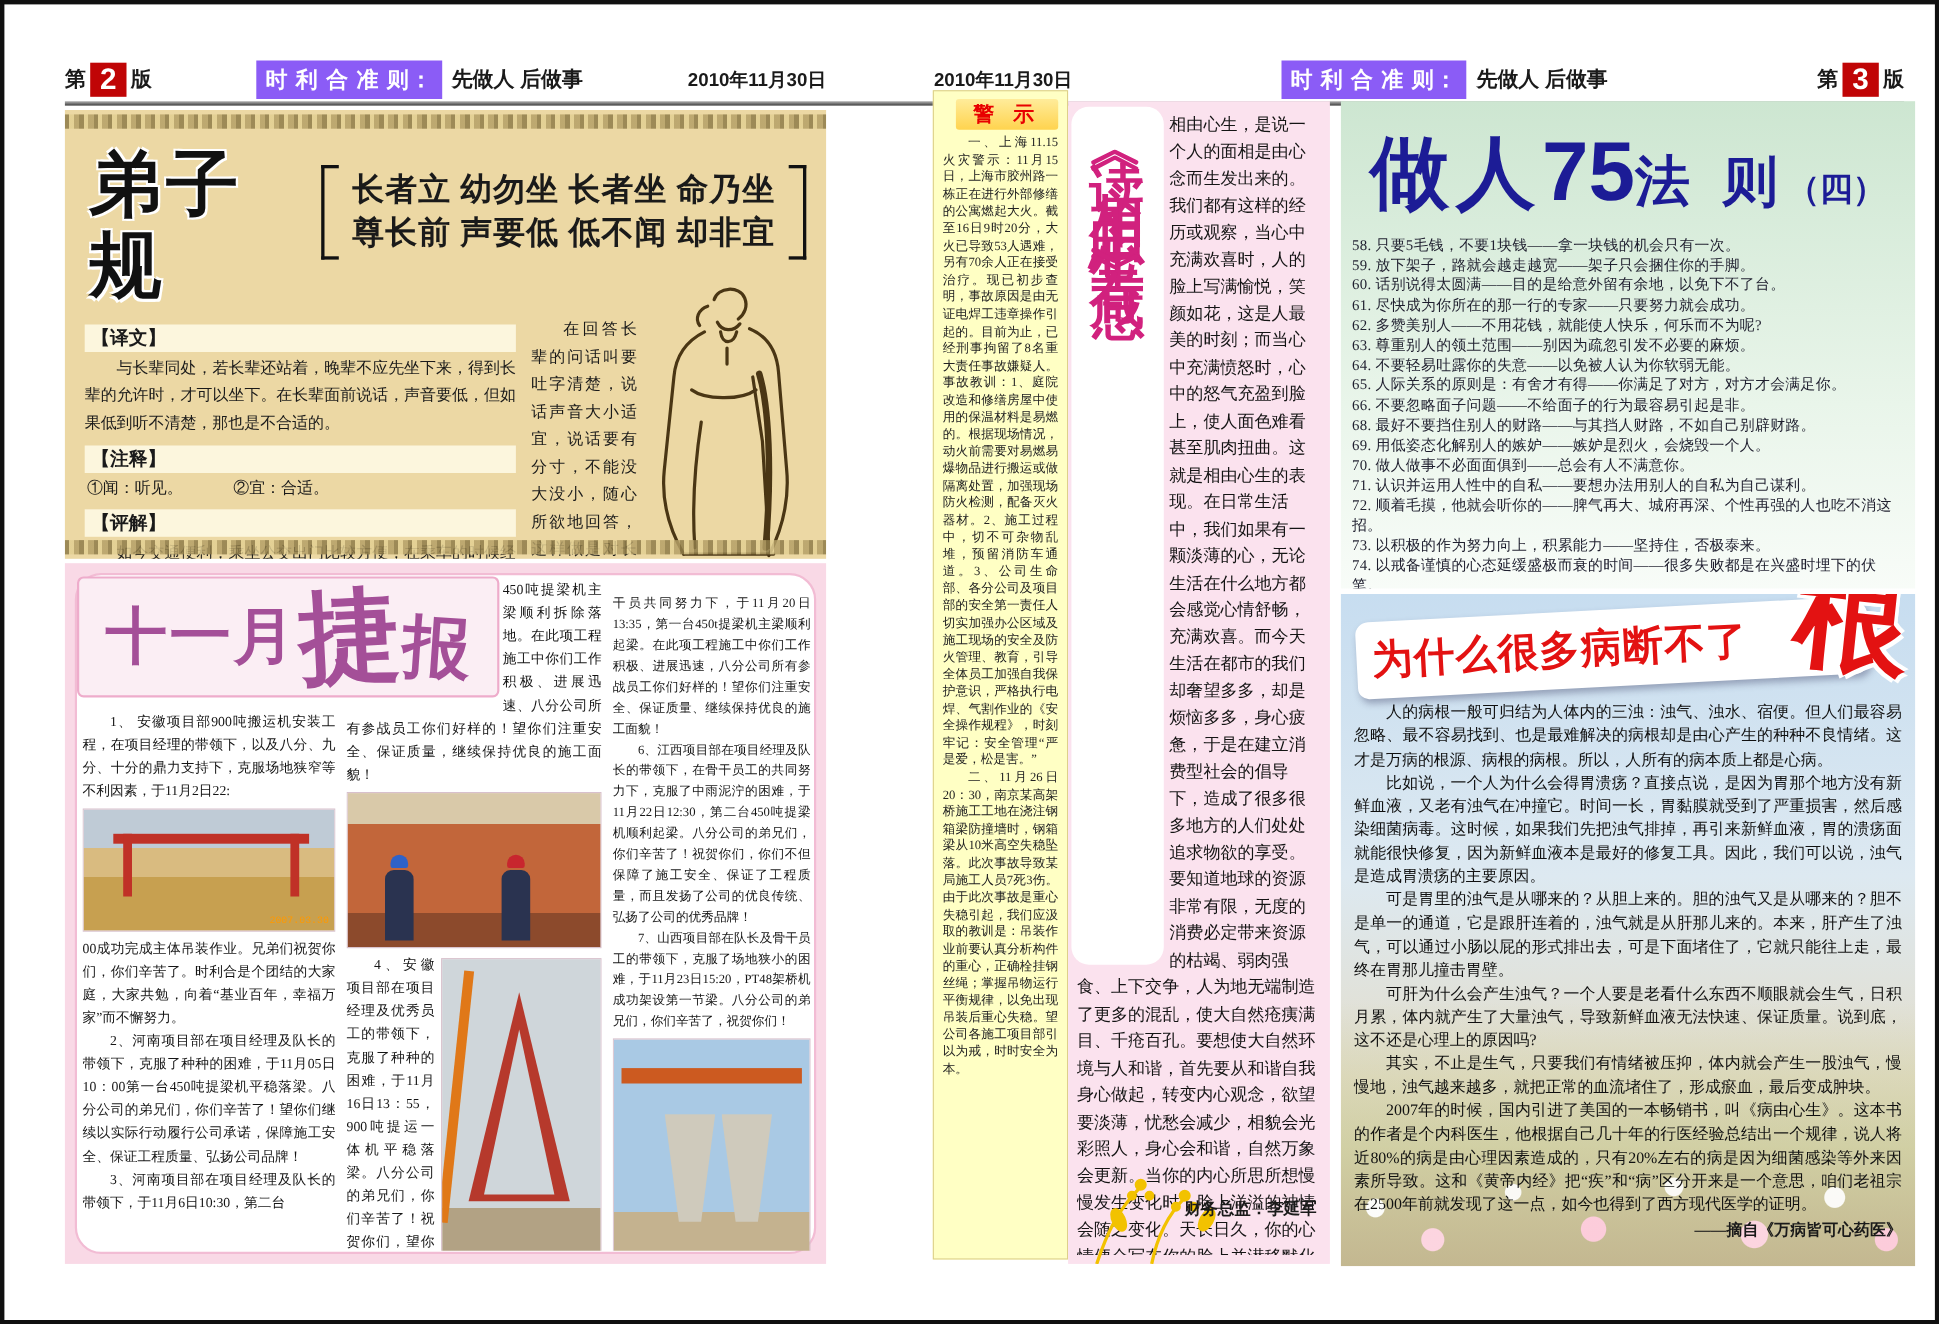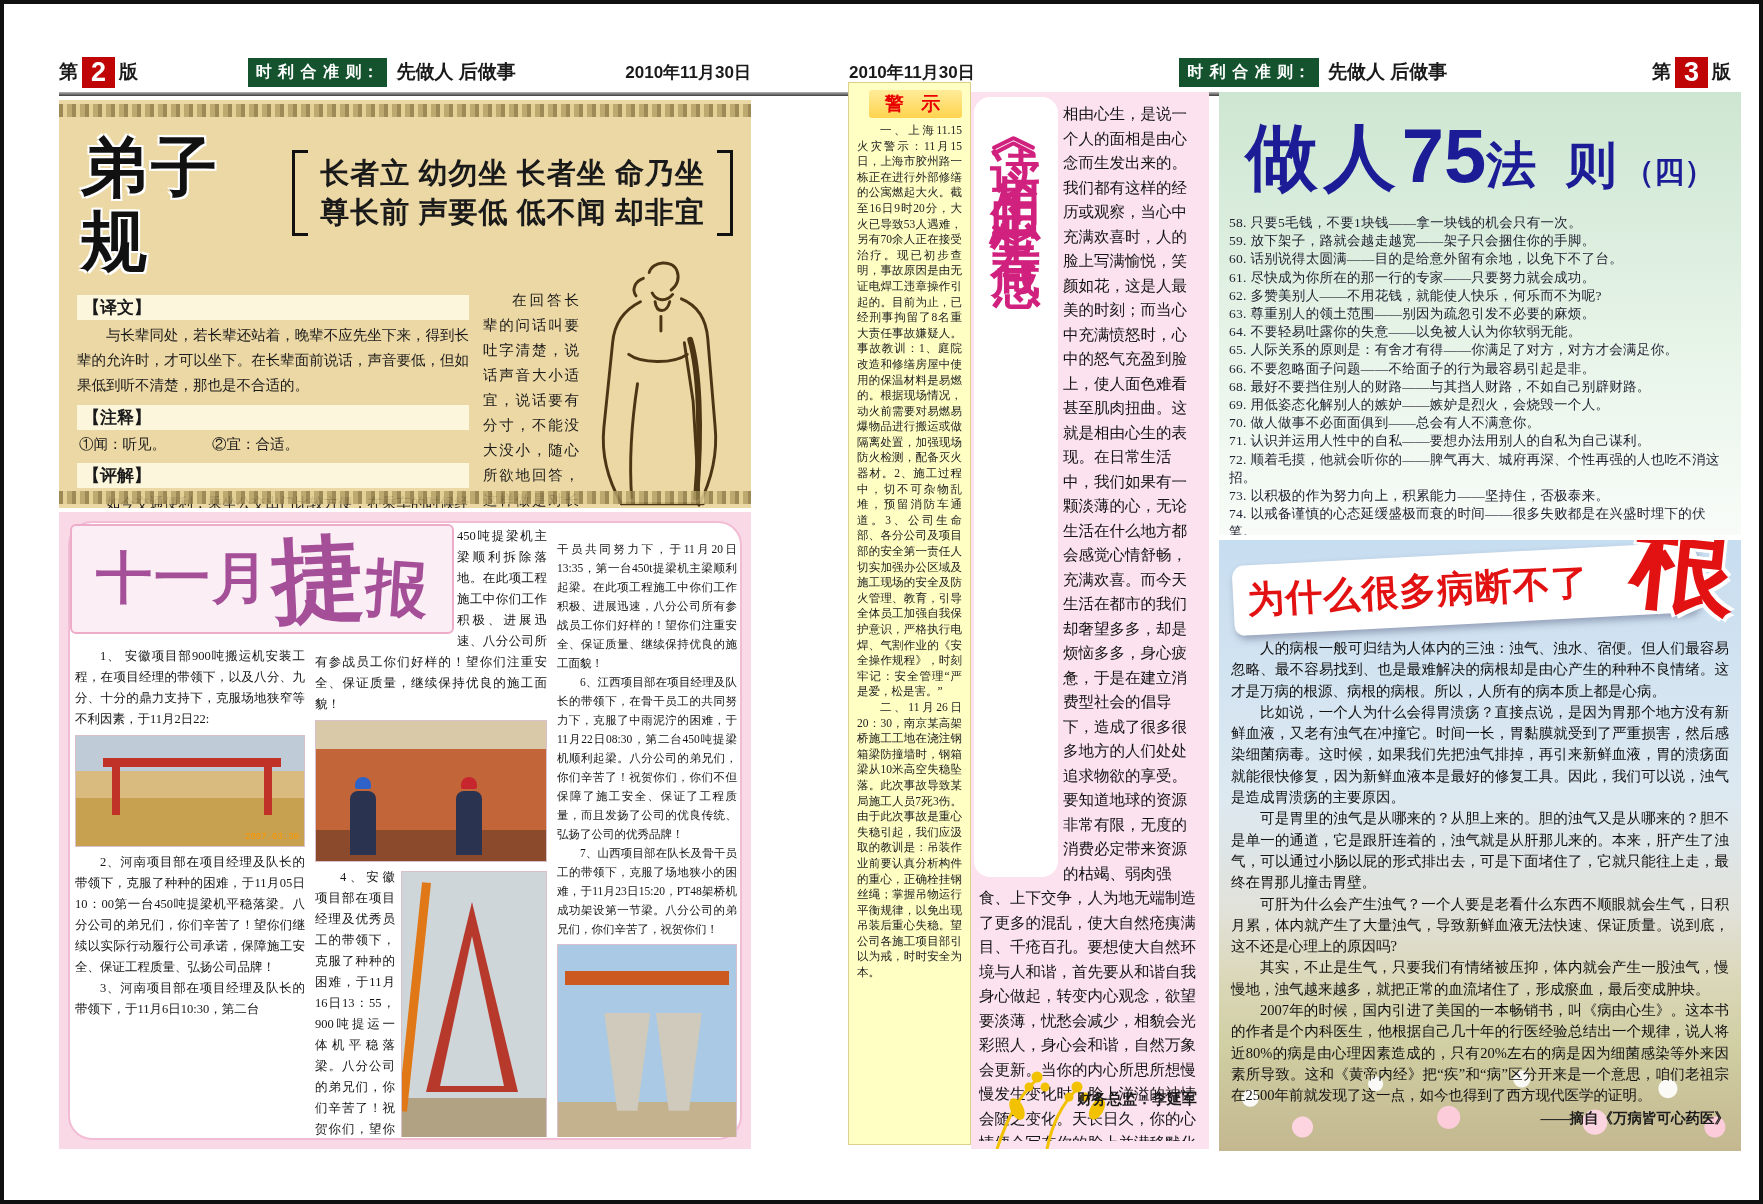--- a/index.html
+++ b/index.html
@@ -8,21 +8,21 @@
            border:4px solid #101010; outline:2px solid #fff; margin:0 auto;
            font-family:"Liberation Serif", serif; color:#1a1a1a; overflow:hidden; }
 
   
   .hdr { position:absolute; top:50px; height:36px; display:flex; align-items:center; justify-content:space-between; }
   .hdr-left  { left:55px;  width:692px; }
   .hdr-right { left:845px; width:882px; }
   .pageno { font-family:"Liberation Sans", sans-serif; font-weight:bold; font-size:19px; display:flex; align-items:center; gap:4px; }
   .pageno .num { background:#c00506; color:#fff; font-size:27px; line-height:31px; padding:0 9px; }
   .slogan { display:flex; align-items:center; gap:9px; }
-  .slogan .box { background:#14532d; color:#fff; font-weight:bold; font-size:16px; padding:4px 8px;
+  .slogan .box { background:#8b5cf6; color:#fff; font-weight:bold; font-size:20px; padding:4px 8px;
                  letter-spacing:1px; font-family:"Liberation Sans", sans-serif; }
   .slogan .txt { font-weight:bold; font-size:19px; font-family:"Liberation Sans", sans-serif; }
   .hdr .date { font-weight:bold; font-size:17px; font-family:"Liberation Sans", sans-serif; }
   .hrule { position:absolute; left:55px; width:1672px; top:88px; height:4px;
            background:linear-gradient(#b5b5b5,#3c3c3c); }
 
   
   .dizigui { position:absolute; left:55px; top:96px; width:692px; height:408px;
              background:#ecd8a4; padding:28px 18px 24px; overflow:hidden; }
   .ornament { position:absolute; left:0; right:0; height:13px; opacity:.85;
@@ -241,40 +241,41 @@
     </div>
     <div class="jb-cols">
       <div class="jb-col jb-c1">
         <div class="jb-p">1、 安徽项目部900吨搬运机安装工程，在项目经理的带领下，以及八分、九分、十分的鼎力支持下，克服场地狭窄等不利因素，于11月2日22:</div>
         <div class="photo photo-1">
           <div class="p1-beam"></div>
           <div class="p1-lega"></div>
           <div class="p1-legb"></div>
           <span class="stamp">2007.03.30</span>
         </div>
+        <div class="jb-p" style="text-indent:0">00成功完成主体吊装作业。兄弟们祝贺你们，你们辛苦了。时利合是个团结的大家庭，大家共勉，向着“基业百年，幸福万家”而不懈努力。</div>
         <div class="jb-p">2、河南项目部在项目经理及队长的带领下，克服了种种的困难，于11月05日10：00第一台450吨提梁机平稳落梁。八分公司的弟兄们，你们辛苦了！望你们继续以实际行动履行公司承诺，保障施工安全、保证工程质量、弘扬公司品牌！</div>
         <div class="jb-p">3、河南项目部在项目经理及队长的带领下，于11月6日10:30，第二台</div>
       </div>
       <div class="jb-col jb-c2">
         <div class="spacer"></div>
         <div class="jb-p" style="text-indent:0">450吨提梁机主梁顺利拆除落地。在此项工程施工中你们工作积极、进展迅速、八分公司所有参战员工你们好样的！望你们注重安全、保证质量，继续保持优良的施工面貌！</div>
         <div class="photo photo-2">
           <div class="worker w1"></div>
           <div class="worker w2"></div>
         </div>
         <div class="photo photo-3">
           <div class="p3-boom"></div>
           <div class="p3-frame"></div>
         </div>
         <div class="jb-p">4、安徽项目部在项目经理及优秀员工的带领下，克服了种种的困难，于11月16日13：55，900吨提运一体机平稳落梁。八分公司的弟兄们，你们辛苦了！祝贺你们，望你们再接再厉，再创佳绩！</div>
 
       </div>
       <div class="jb-col jb-c3">
         <div class="jb-p" style="text-indent:0">干员共同努力下，于11月20日13:35，第一台450t提梁机主梁顺利起梁。在此项工程施工中你们工作积极、进展迅速，八分公司所有参战员工你们好样的！望你们注重安全、保证质量、继续保持优良的施工面貌！</div>
-        <div class="jb-p">6、江西项目部在项目经理及队长的带领下，在骨干员工的共同努力下，克服了中雨泥泞的困难，于11月22日08:30，第二台450吨提梁机顺利起梁。八分公司的弟兄们，你们辛苦了！祝贺你们，你们不但保障了施工安全、保证了工程质量，而且发扬了公司的优良传统、弘扬了公司的优秀品牌！</div>
+        <div class="jb-p">6、江西项目部在项目经理及队长的带领下，在骨干员工的共同努力下，克服了中雨泥泞的困难，于11月22日12:30，第二台450吨提梁机顺利起梁。八分公司的弟兄们，你们辛苦了！祝贺你们，你们不但保障了施工安全、保证了工程质量，而且发扬了公司的优良传统、弘扬了公司的优秀品牌！</div>
         <div class="jb-p">7、山西项目部在队长及骨干员工的带领下，克服了场地狭小的困难，于11月23日15:20，PT48架桥机成功架设第一节梁。八分公司的弟兄们，你们辛苦了，祝贺你们！</div>
         <div class="photo photo-4">
           <div class="p4-beam"></div>
           <div class="p4-piera"></div>
           <div class="p4-pierb"></div>
         </div>
 
       </div>
     </div>
   </section>

